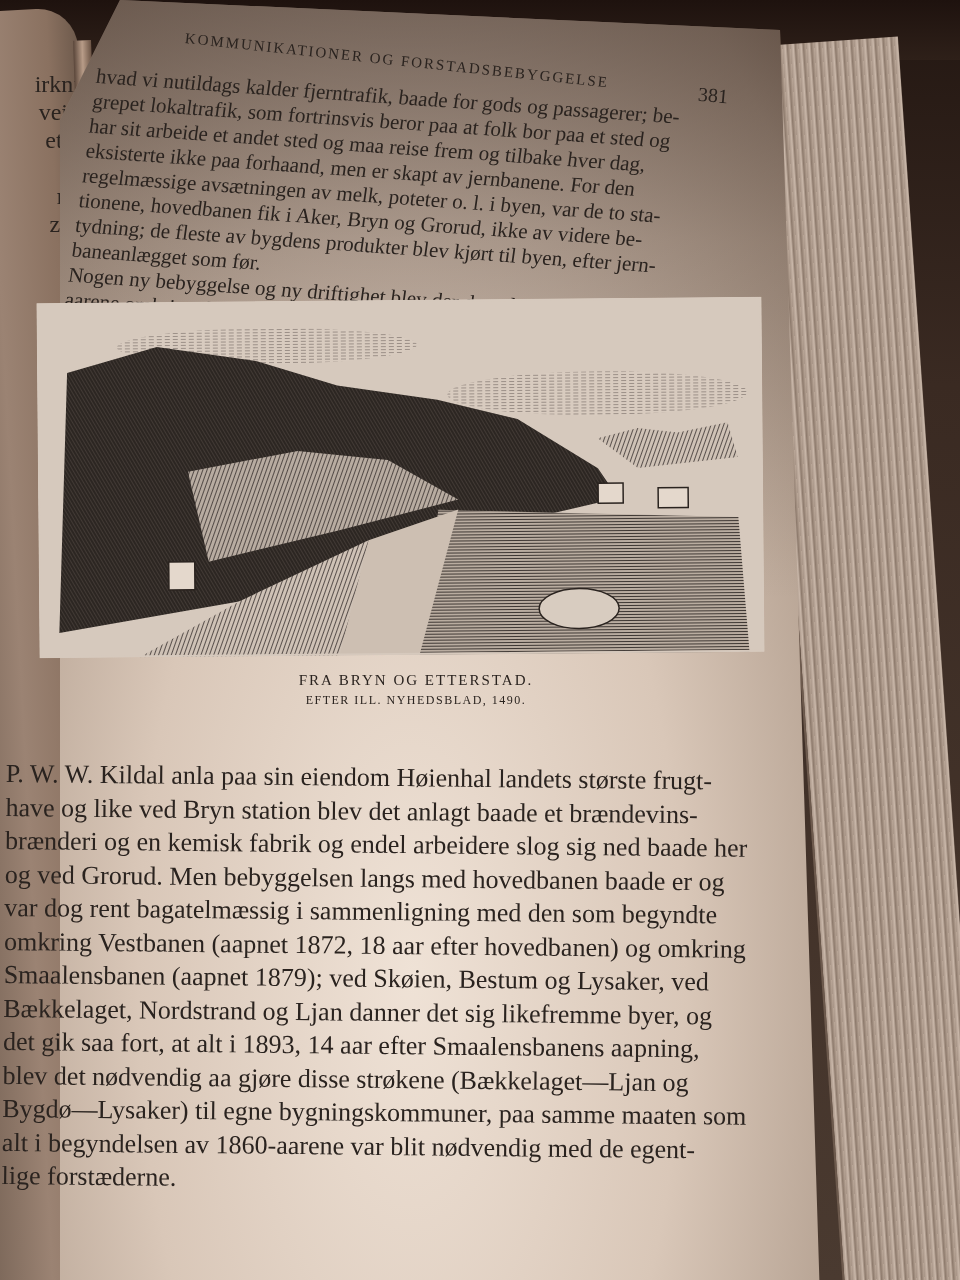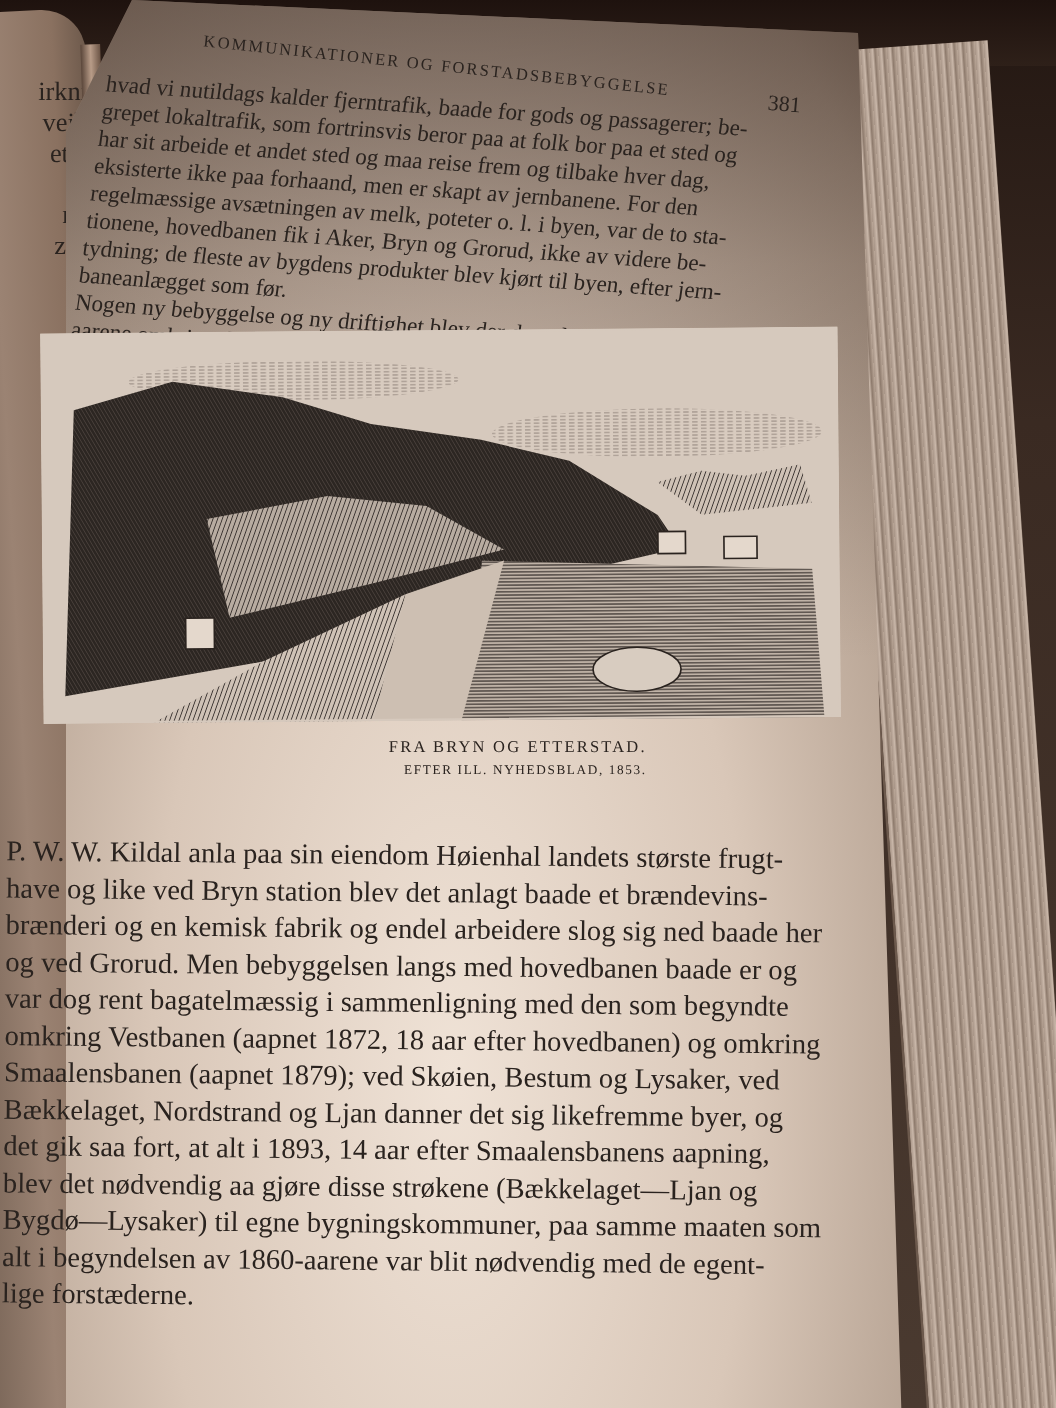--- a/index.html
+++ b/index.html
@@ -88,22 +88,22 @@
 
     
     .illustration {
       position: absolute; left: 38px; top: 300px;
       width: 725px; height: 355px;
       transform: rotate(-0.5deg);
     }
     .illustration svg { width: 100%; height: 100%; display: block; }
 
     .caption {
-      position: absolute; left: 188px; top: 672px; width: 400px;
-      text-align: right;
+      position: absolute; left: 216px; top: 672px; width: 400px;
+      text-align: center;
     }
     .caption-title { font-size: 15px; letter-spacing: 2px; }
     .caption-sub { font-size: 12px; letter-spacing: 1.5px; margin-top: 4px; }
 
     .body-text {
       position: absolute; left: 6px; top: 757px;
       width: 800px;
       font-size: 26px; line-height: 33.5px;
       transform: rotate(0.6deg);
       transform-origin: left top;
@@ -196,21 +196,21 @@
       <rect x="130" y="260" width="26" height="28" fill="#e4d8cc" stroke="#2a231f" stroke-width="1.5"></rect>
 
       <ellipse cx="540" cy="310" rx="40" ry="20" fill="#d8ccc0" stroke="#2a231f" stroke-width="1.5"></ellipse>
 
       <rect x="1" y="1" width="723" height="353" fill="none" stroke="#d6c9bd" stroke-width="2"></rect>
     </svg>
   </div>
 
   <div class="caption serif">
     <div class="caption-title">FRA BRYN OG ETTERSTAD.</div>
-    <div class="caption-sub">EFTER ILL. NYHEDSBLAD, 1853.</div>
+    <div class="caption-sub">EFTER ILL. NYHEDSBLAD, 1490.</div>
   </div>
 
   <div class="body-text serif">
     <div class="line">P. W. W. Kildal anla paa sin eiendom Høienhal landets største frugt-</div>
     <div class="line">have og like ved Bryn station blev det anlagt baade et brændevins-</div>
     <div class="line">brænderi og en kemisk fabrik og endel arbeidere slog sig ned baade her</div>
     <div class="line">og ved Grorud.  Men bebyggelsen langs med hovedbanen baade er og</div>
     <div class="line">var dog rent bagatelmæssig i sammenligning med den som begyndte</div>
     <div class="line">omkring Vestbanen (aapnet 1872, 18 aar efter hovedbanen) og omkring</div>
     <div class="line">Smaalensbanen (aapnet 1879); ved Skøien, Bestum og Lysaker, ved</div>

